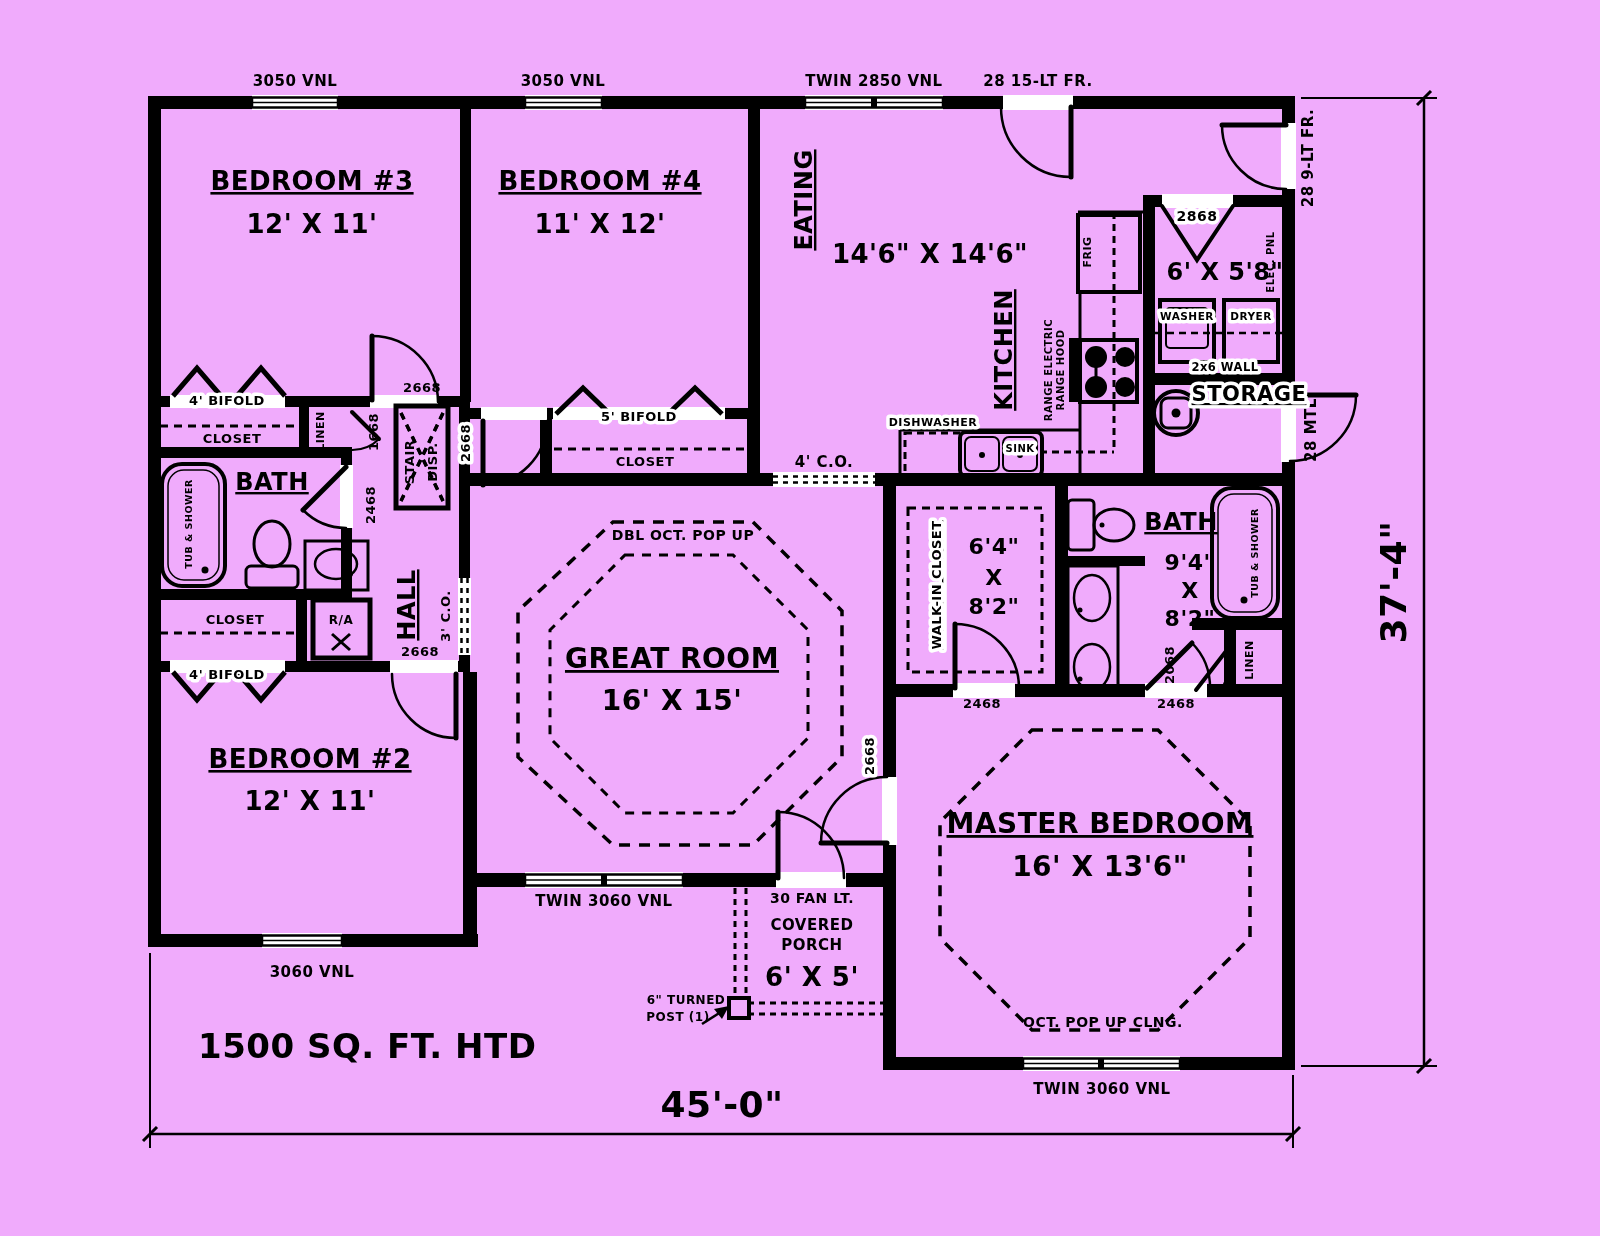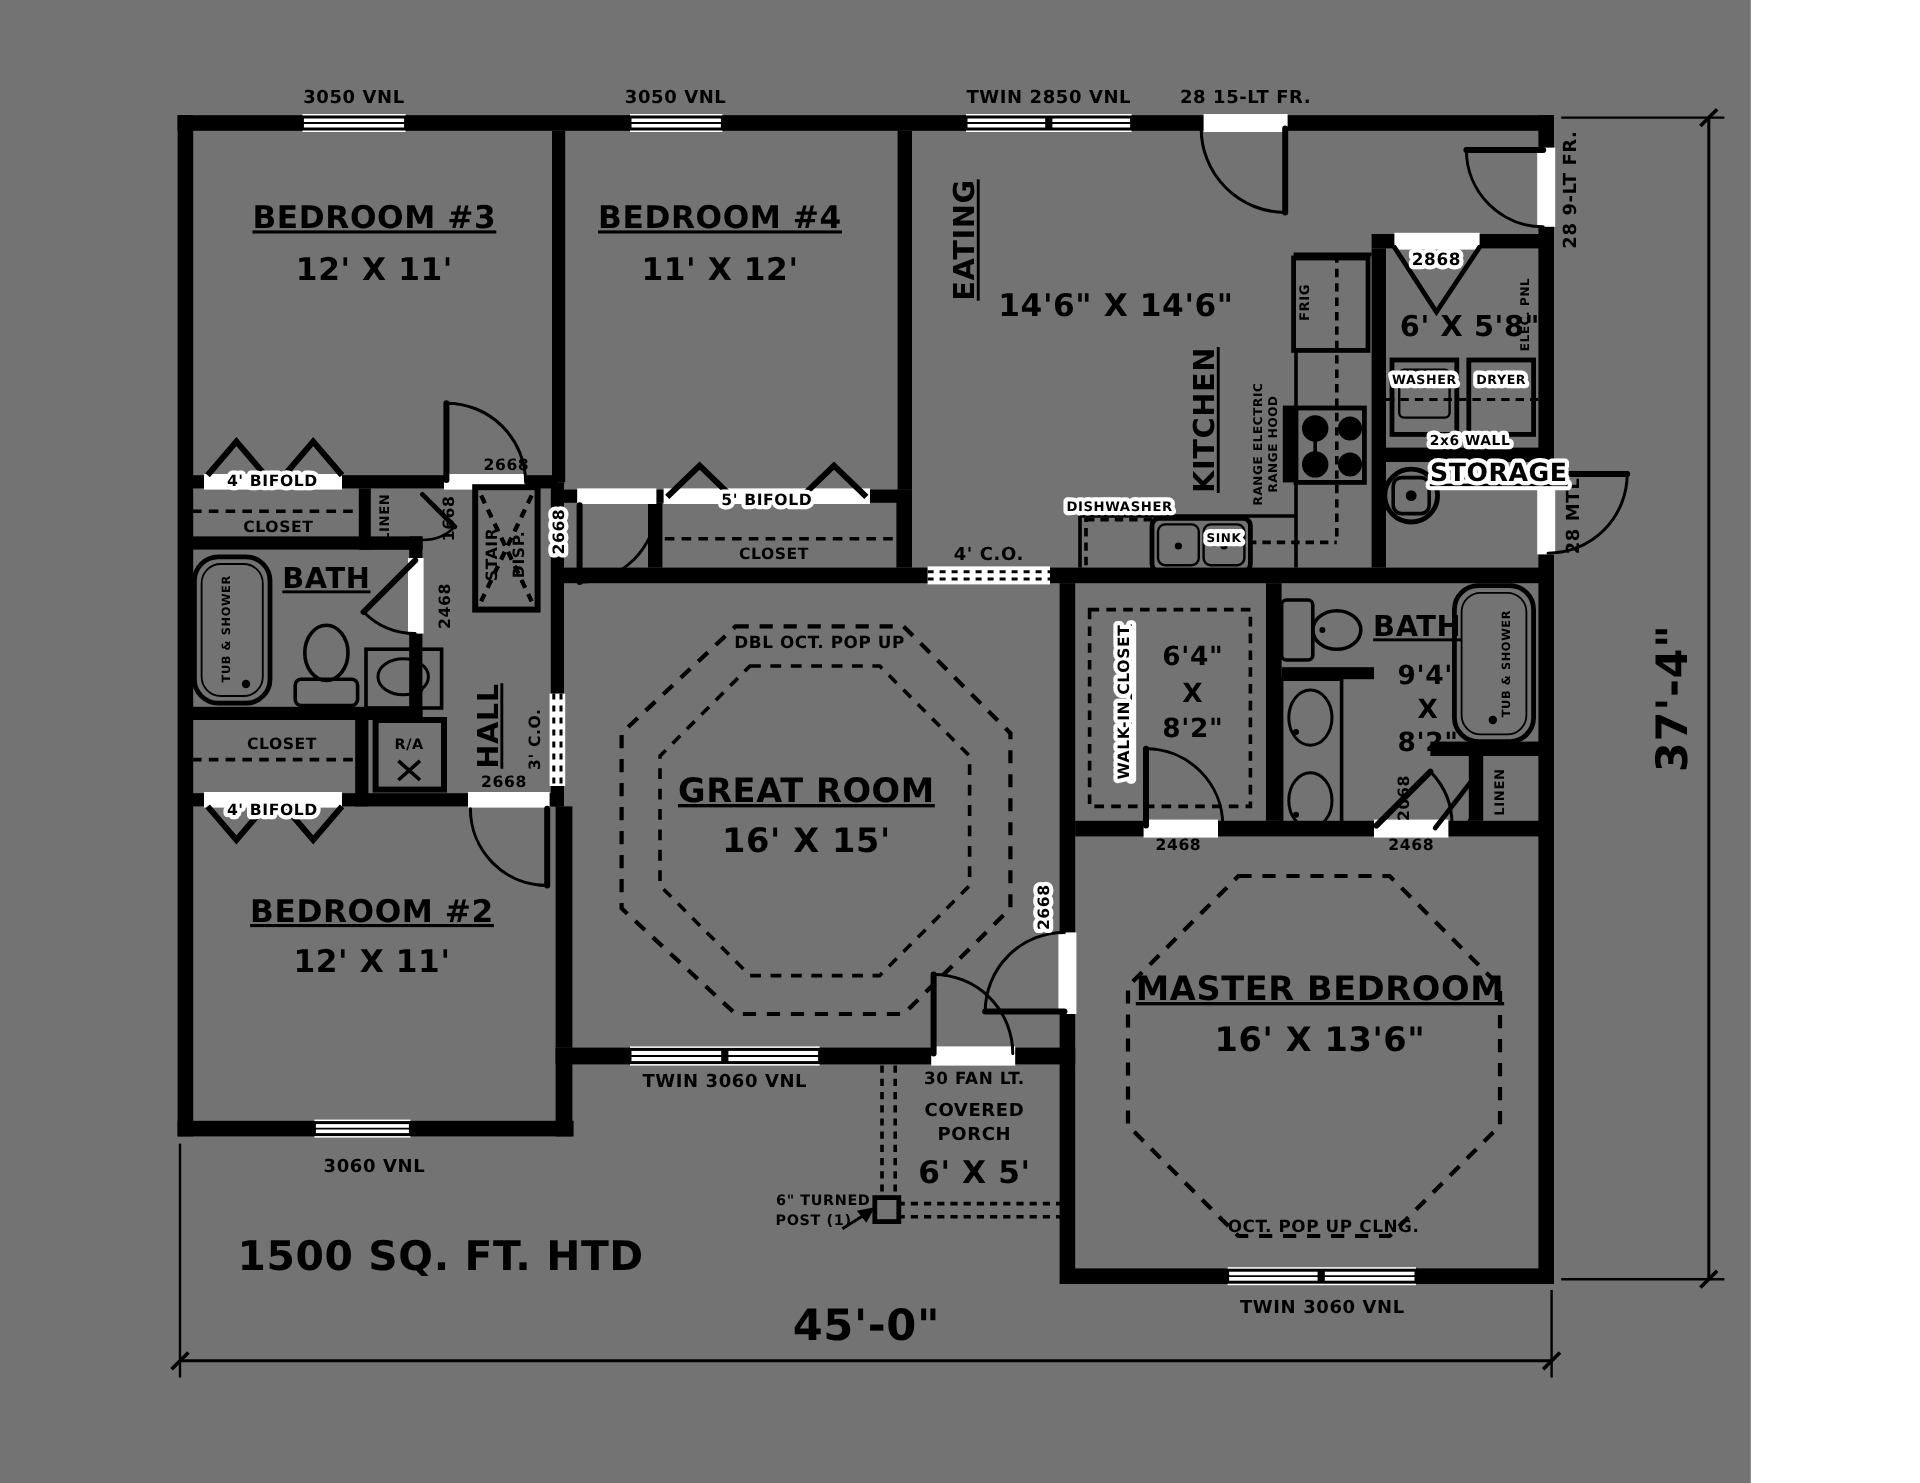--- a/index.html
+++ b/index.html
@@ -1,16 +1,16 @@
 <!DOCTYPE html>
 <html><head>
 <meta charset="utf-8">
 <style>
   html,body{margin:0;padding:0;background:#fff;}
-  .sheet{position:relative;width:1459px;height:1236px;background:#737373;overflow:hidden;}
+  .sheet{position:relative;width:1600px;height:1236px;background:#f0abfc;overflow:hidden;}
   svg{display:block}
   .w{fill:#000;}
   .o{fill:#fff;}
   .ln{stroke:#000;fill:none;}
   text{font-family:"DejaVu Sans","Liberation Sans",sans-serif;font-weight:bold;fill:#000;letter-spacing:.5px;}
   .halo{paint-order:stroke;stroke:#fff;stroke-width:7px;stroke-linejoin:round;}
   .u{text-decoration:underline;}
 </style>
 </head>
 <body>

